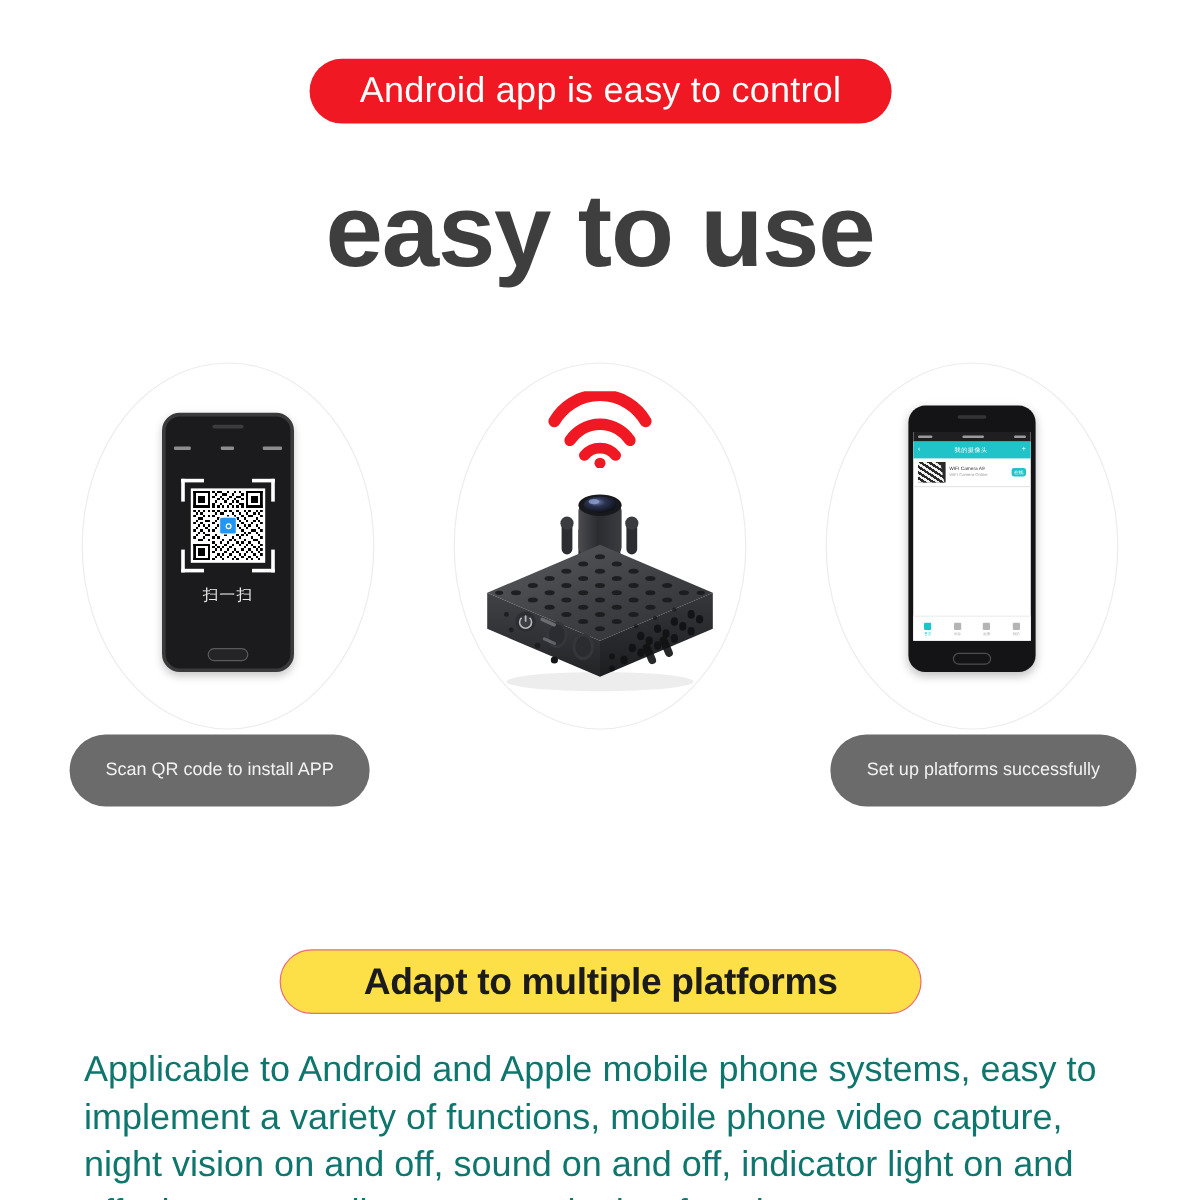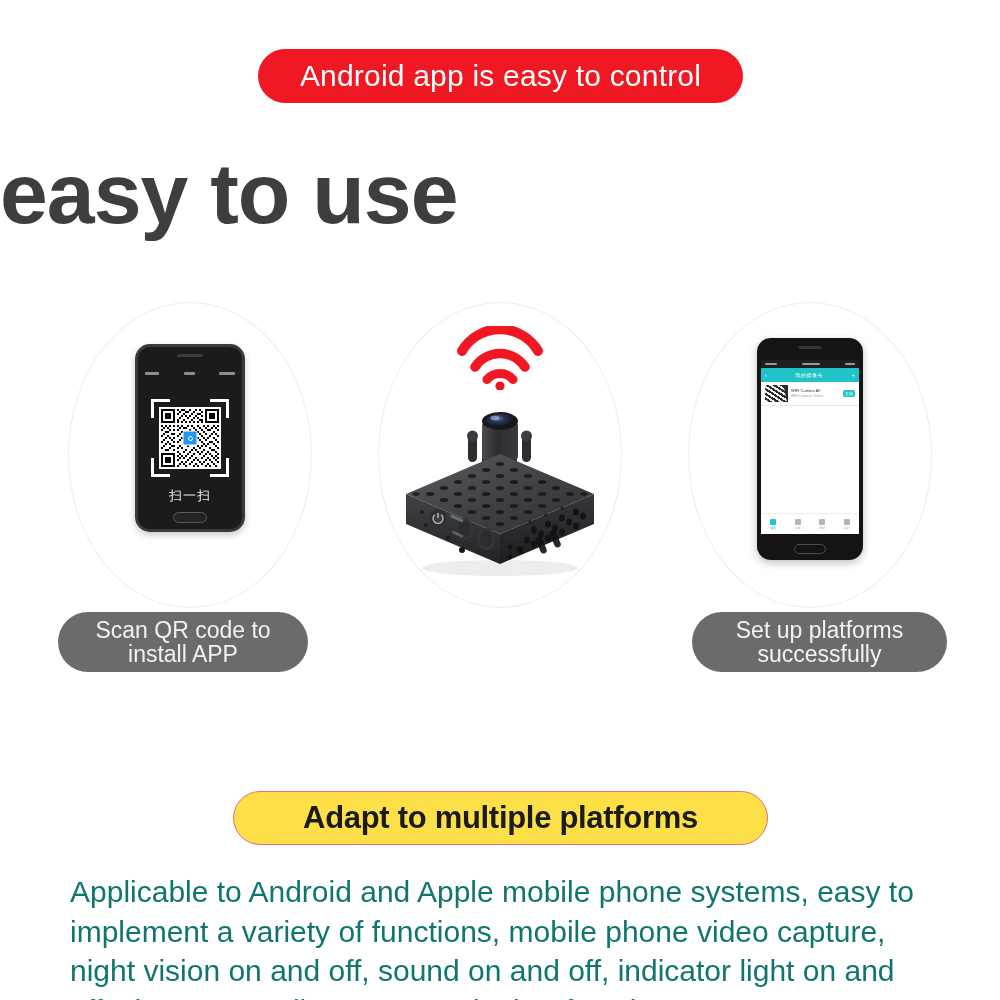--- a/index.html
+++ b/index.html
@@ -35,21 +35,21 @@
     letter-spacing: 0.2px;
     white-space: nowrap;
   }
 
   
   .headline {
     position: absolute;
     left: 0;
     top: 150px;
     width: 1000px;
-    text-align: left;
+    text-align: center;
     color: #3e3e3e;
     font-size: 86px;
     font-weight: 700;
     letter-spacing: -1px;
     line-height: 1;
   }
 
   
   .panels {
     position: absolute;
@@ -78,21 +78,21 @@
     border-radius: 50%;
     box-sizing: border-box;
   }
 
   
   .phone-dark {
     position: absolute;
     left: 95px;
     top: 48px;
     width: 110px;
-    height: 188px;
+    height: 216px;
     background: #1b1b1d;
     border-radius: 15px;
     border: 3px solid #3a3a3c;
     box-sizing: border-box;
     box-shadow: 0 3px 7px rgba(0,0,0,0.22);
     overflow: hidden;
   }
   .pd-earpiece {
     position: absolute;
     left: 50%;
@@ -389,21 +389,21 @@
     position: absolute;
     top: 0;
     height: 60px;
     background: #6b6b6b;
     border-radius: 30px;
     display: flex;
     align-items: center;
     justify-content: center;
     text-align: center;
     color: #f2f2f2;
-    font-size: 23px;
+    font-size: 15px;
     line-height: 1.05;
     padding: 0 14px;
     box-sizing: border-box;
   }
   .cap-1 { left: 58px;  width: 250px; }
   .cap-2 { left: 386px; width: 253px; }
   .cap-3 { left: 692px; width: 255px; }
 
   
   .adapt-banner {

